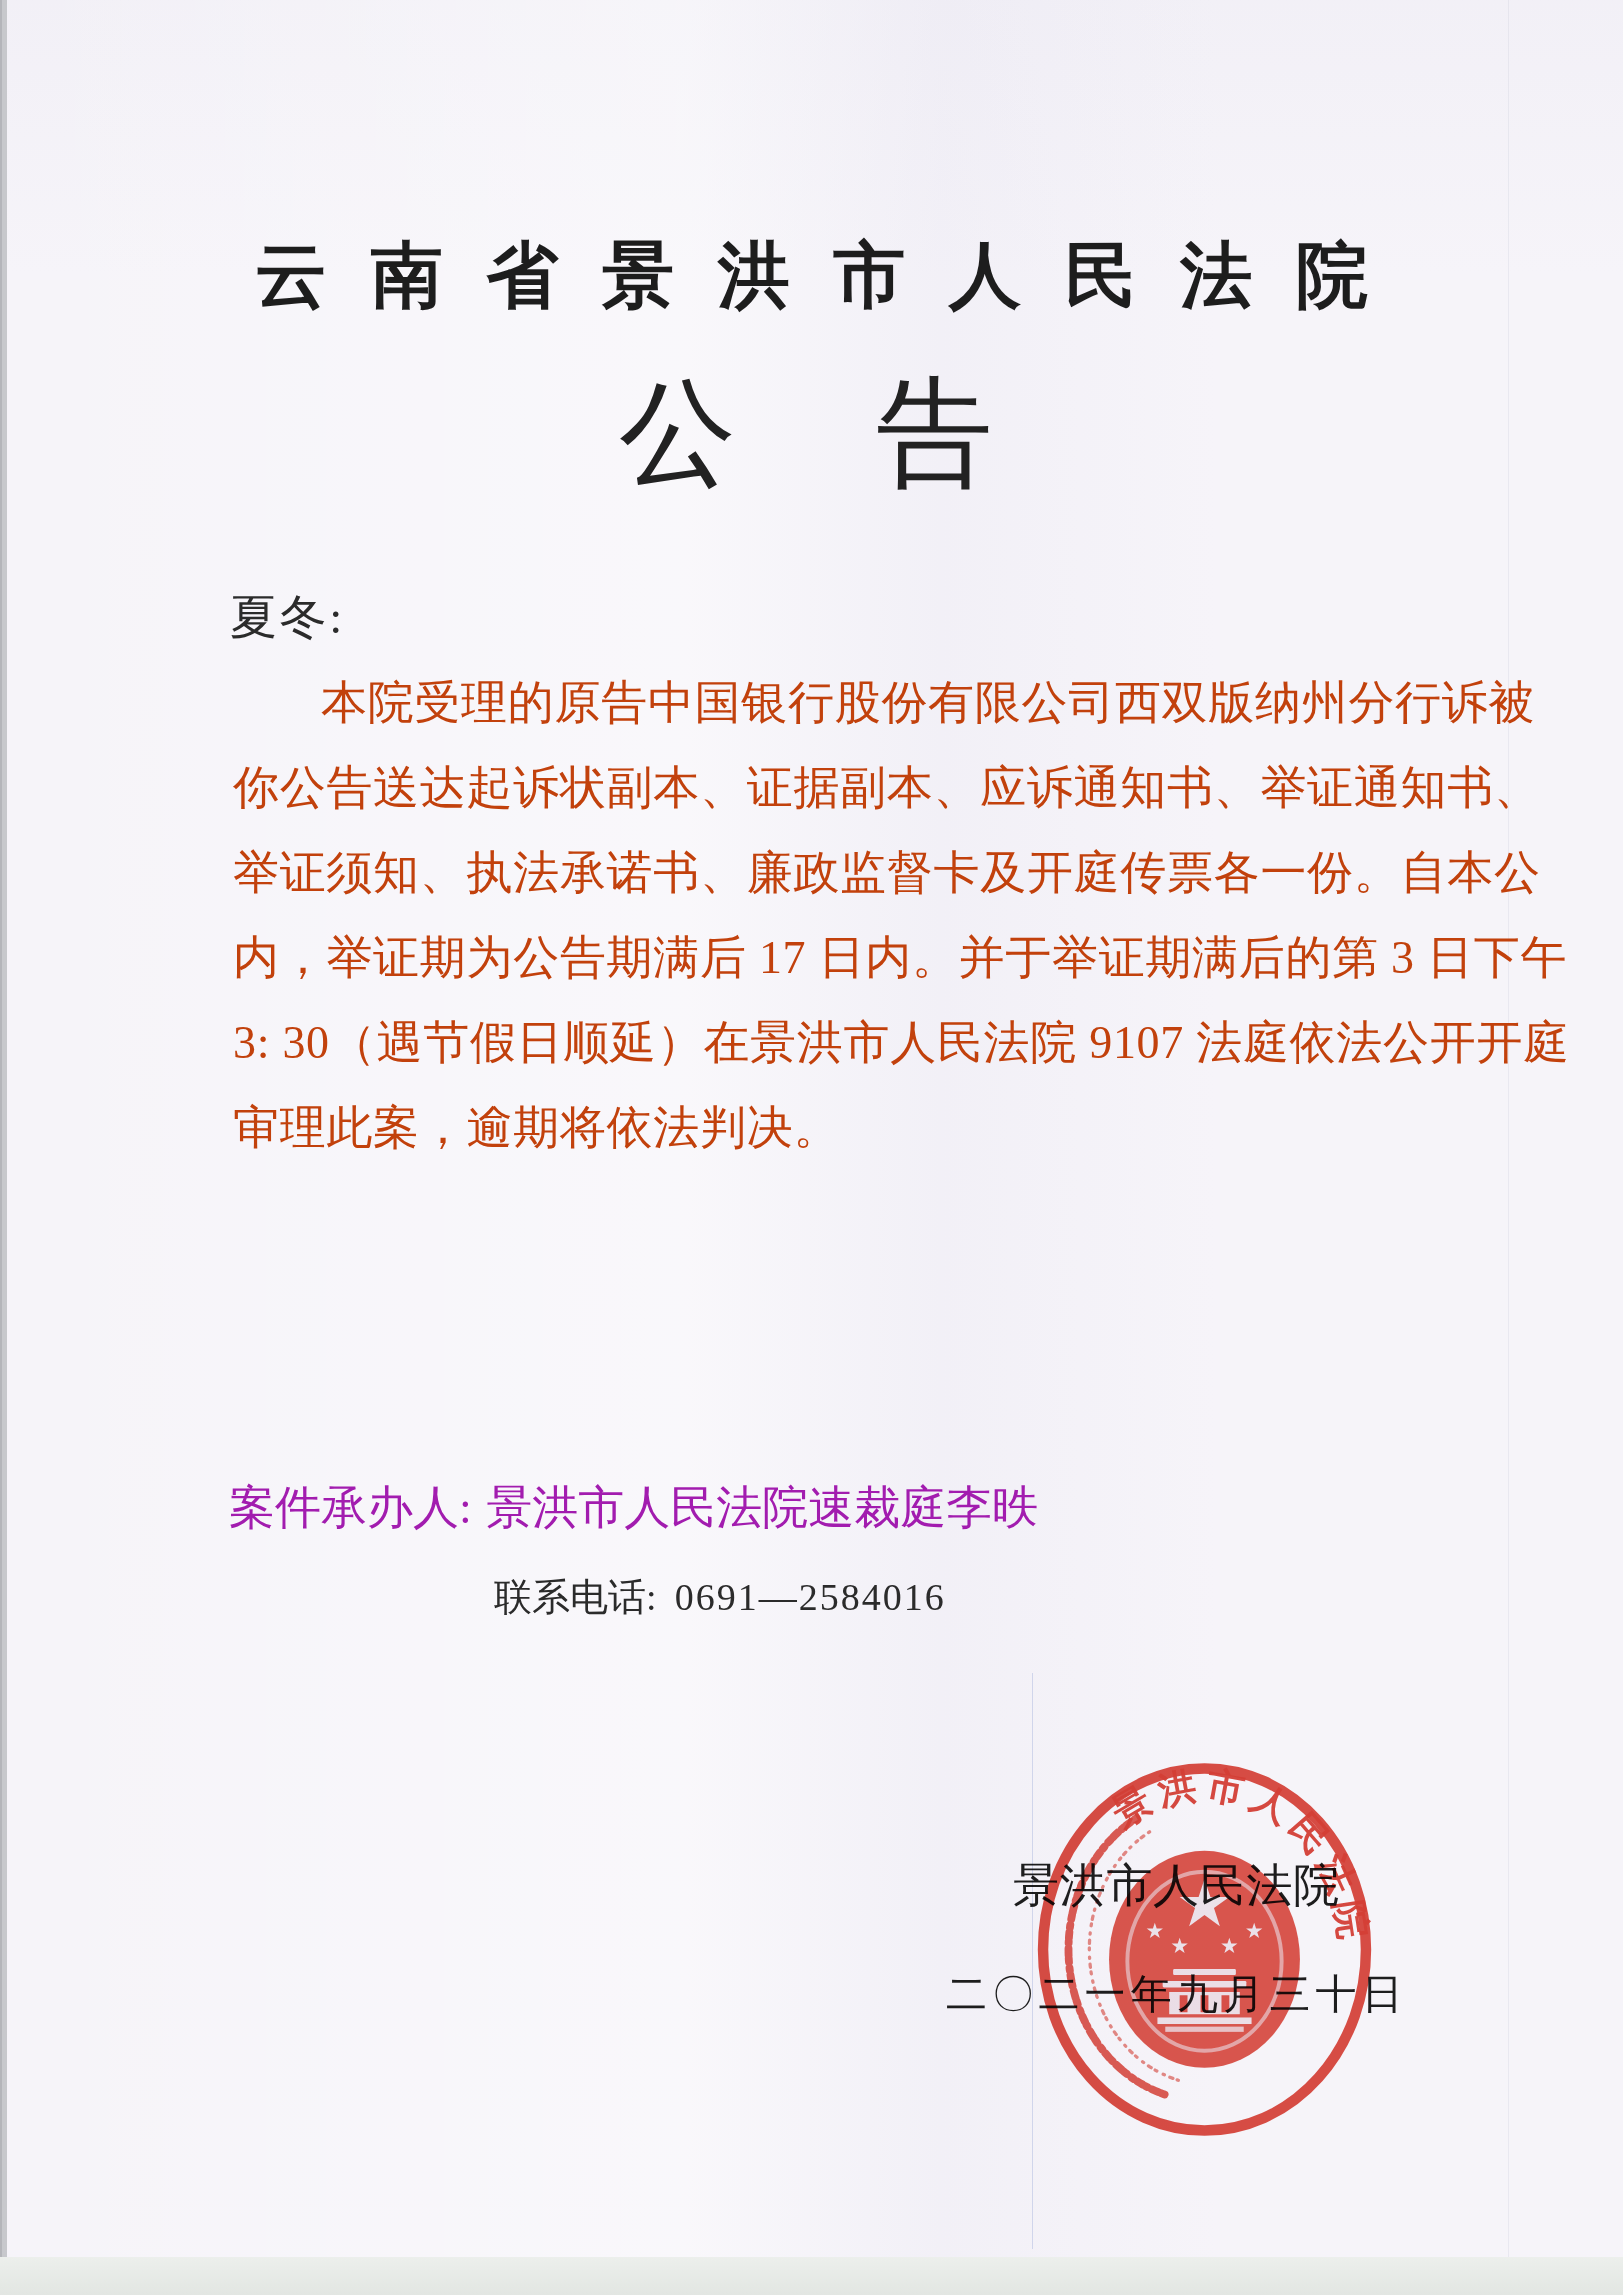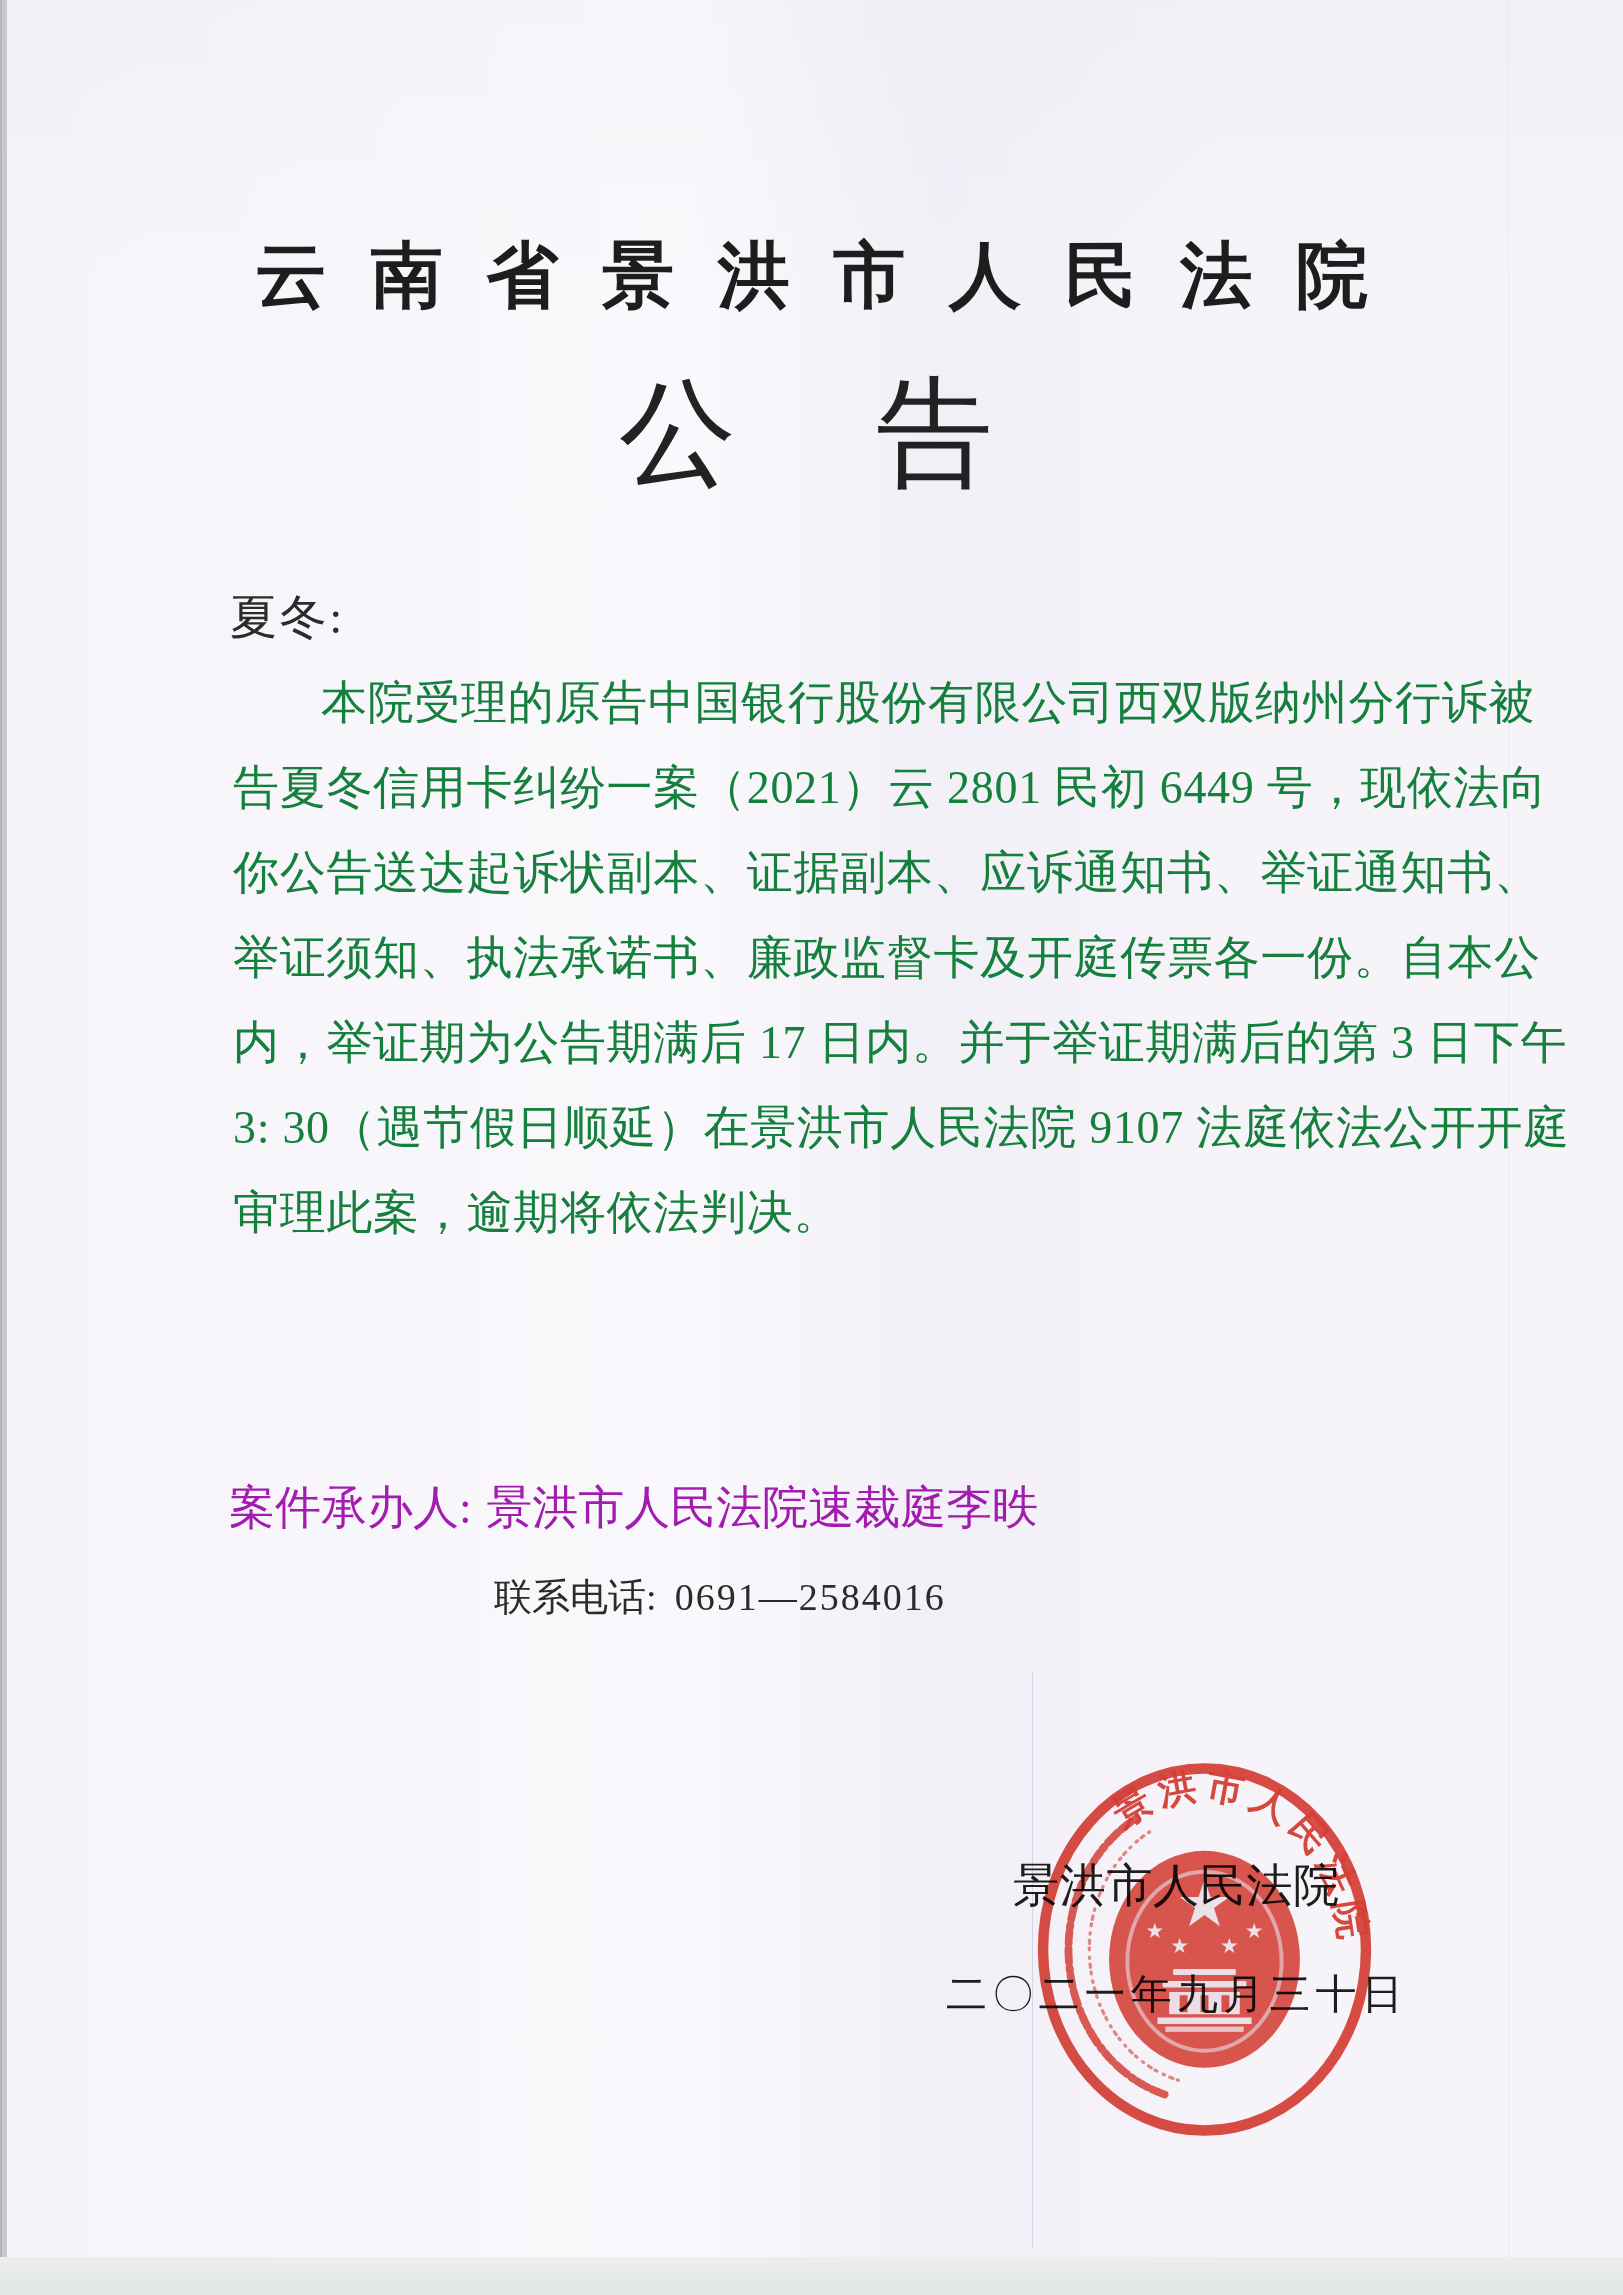--- a/index.html
+++ b/index.html
@@ -34,21 +34,21 @@
     position:absolute;left:619px;top:372px;width:374px;height:124px;
     font-size:117px;line-height:124px;color:#222;
     display:flex;justify-content:space-between;
   }
   .salutation{
     position:absolute;left:230px;top:588px;
     font-size:47px;line-height:59px;color:#2b2b2b;letter-spacing:2.6px;
   }
   .body-block{
     position:absolute;left:233px;top:660px;width:1270px;
-    font-size:46px;line-height:85px;letter-spacing:0.7px;color:#15803d;
+    font-size:46px;line-height:85px;letter-spacing:0.7px;color:#c2410c;
   }
   .body-line{white-space:nowrap;}
   .body-line.indent{text-indent:88px;}
 
   .handler-line{
     position:absolute;left:229px;top:1478px;
     font-size:46px;line-height:59px;color:#a21caf;
     display:flex;align-items:flex-end;
   }
   .handler-name{}
@@ -100,21 +100,20 @@
 
   <div class="gonggao">
     <span>公</span>
     <span>告</span>
   </div>
 
   <div class="salutation">夏冬:</div>
 
   <div class="body-block">
     <div class="body-line indent">本院受理的原告中国银行股份有限公司西双版纳州分行诉被</div>
-    <div class="body-line">告夏冬信用卡纠纷一案（2021）云 2801 民初 6449 号，现依法向</div>
     <div class="body-line">你公告送达起诉状副本、证据副本、应诉通知书、举证通知书、</div>
     <div class="body-line">举证须知、执法承诺书、廉政监督卡及开庭传票各一份。自本公</div>
     <div class="body-line">内，举证期为公告期满后 17 日内。并于举证期满后的第 3 日下午</div>
     <div class="body-line">3: 30（遇节假日顺延）在景洪市人民法院 9107 法庭依法公开开庭</div>
     <div class="body-line">审理此案，逾期将依法判决。</div>
   </div>
 
   <div class="handler-line">
     <span>案件承办人:</span>
     <span style="margin-left:14.4px">景洪市人民法院速裁庭</span>

